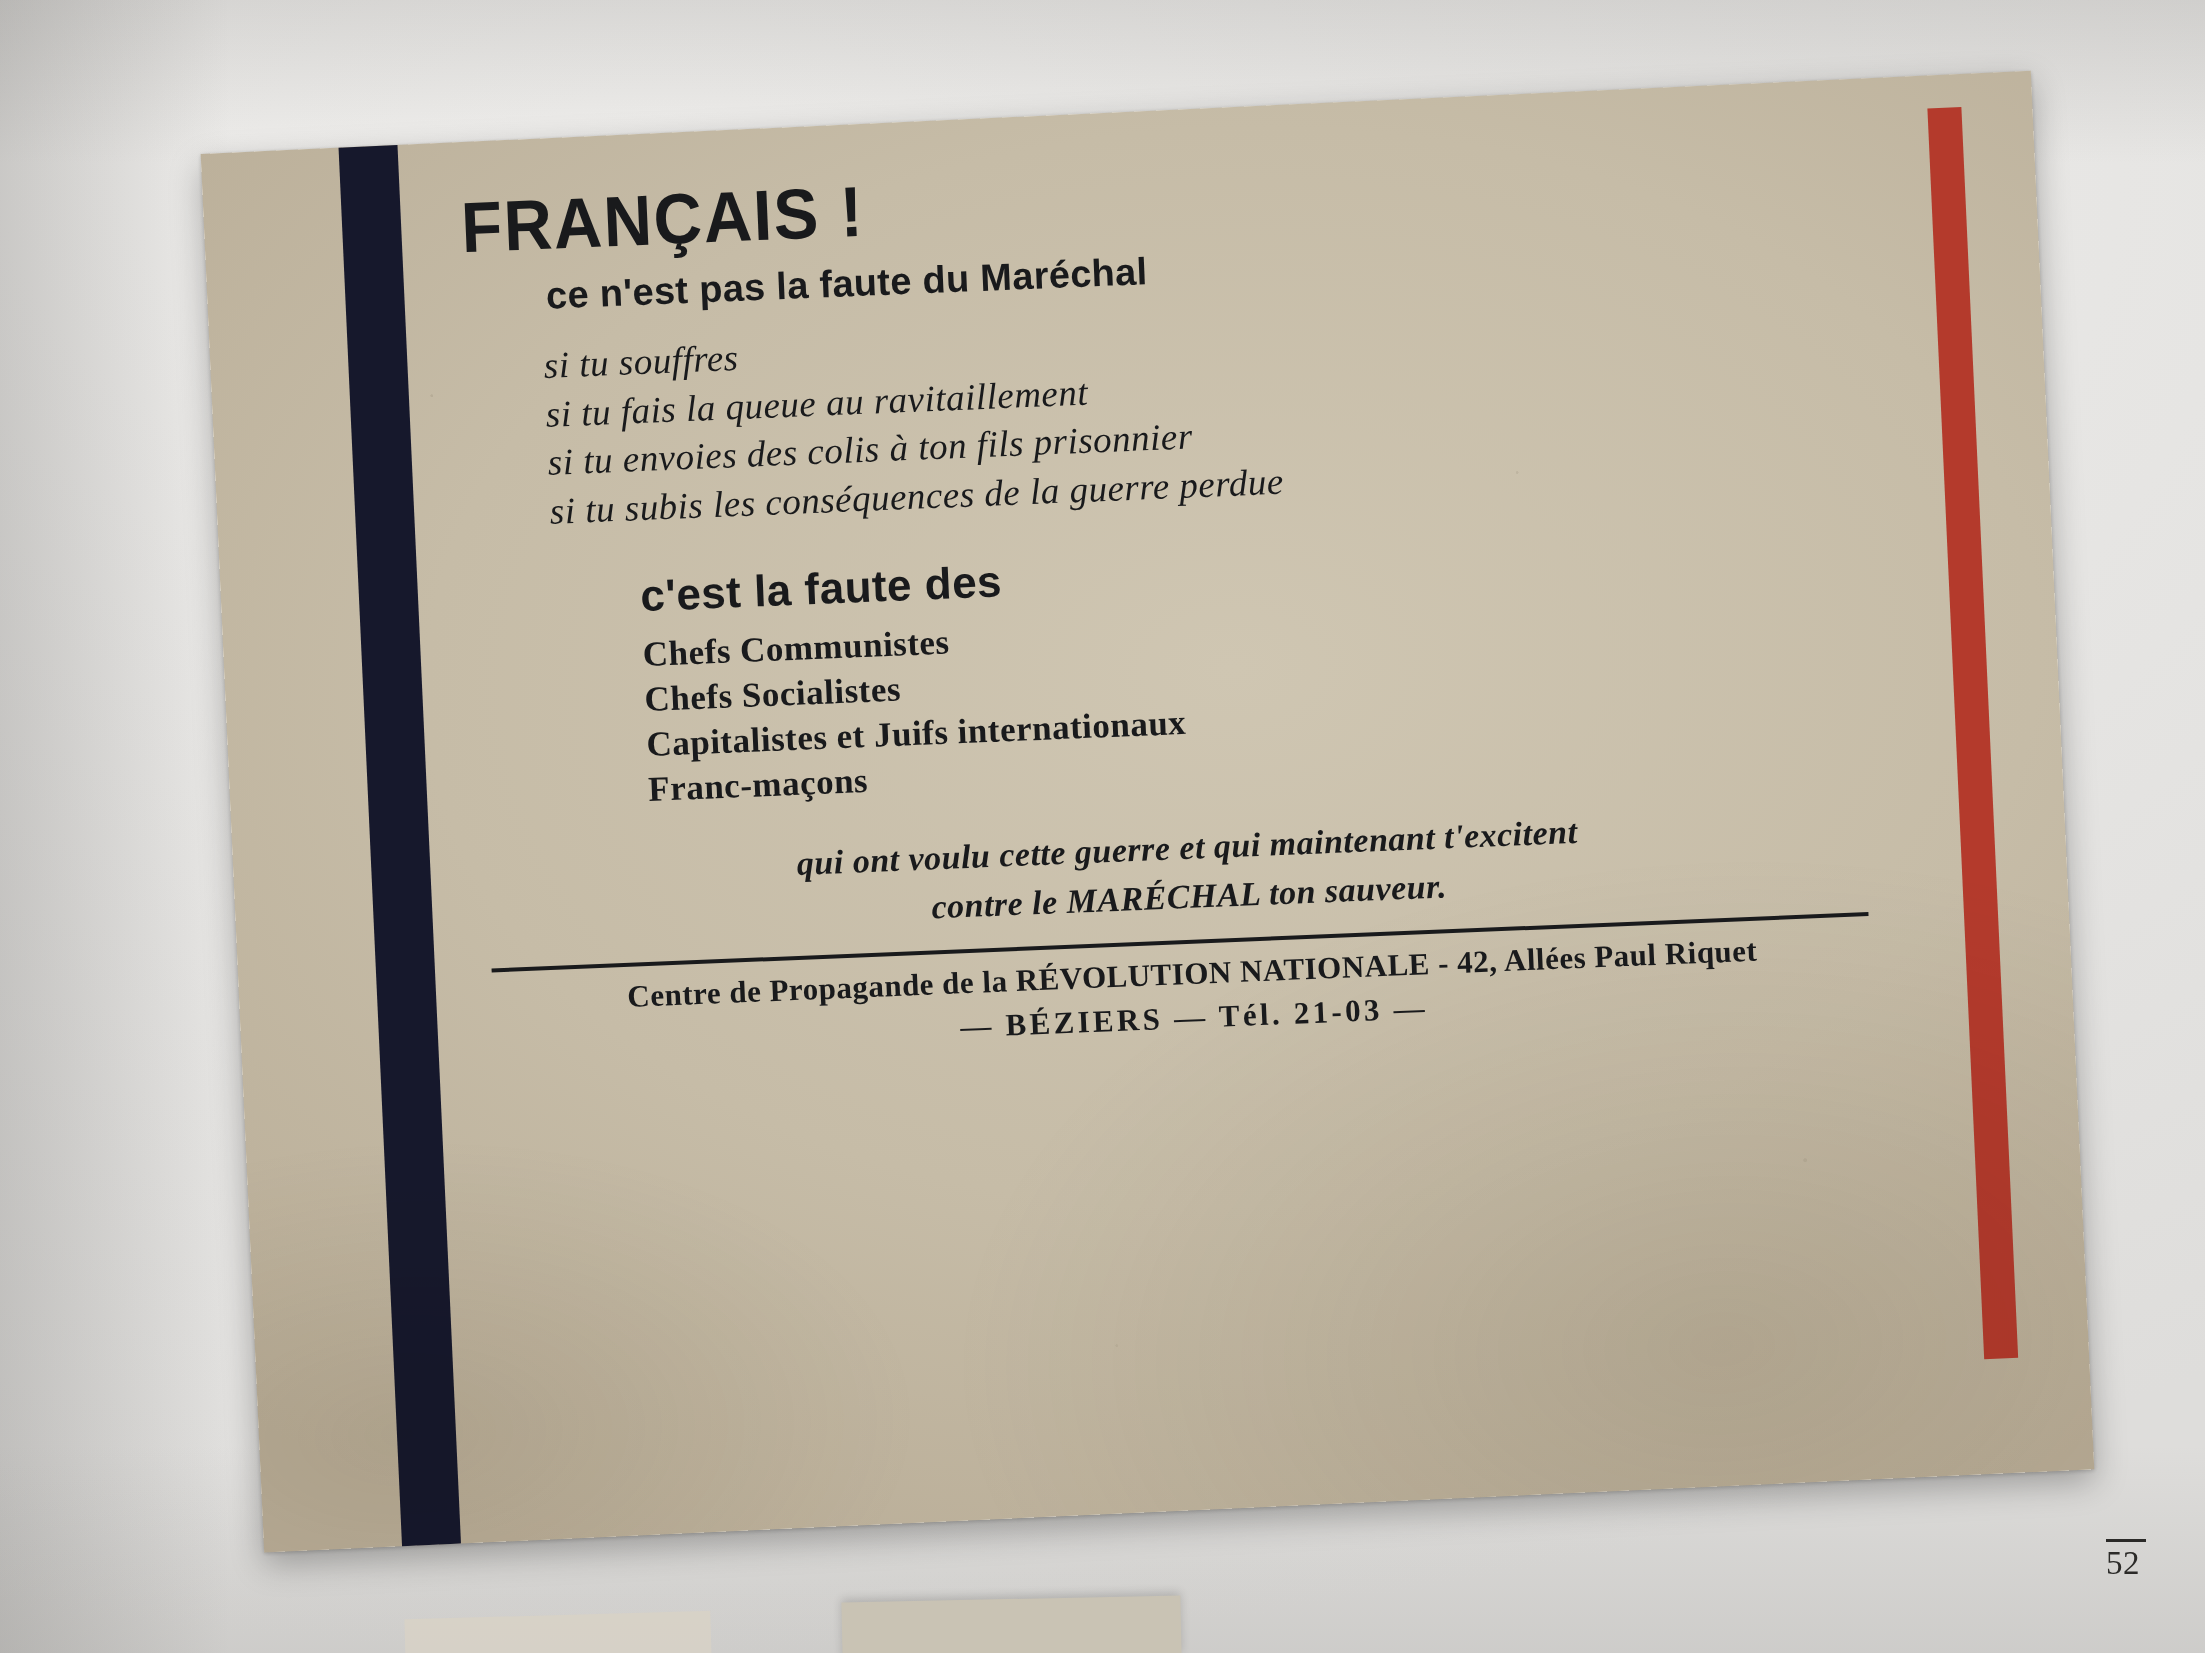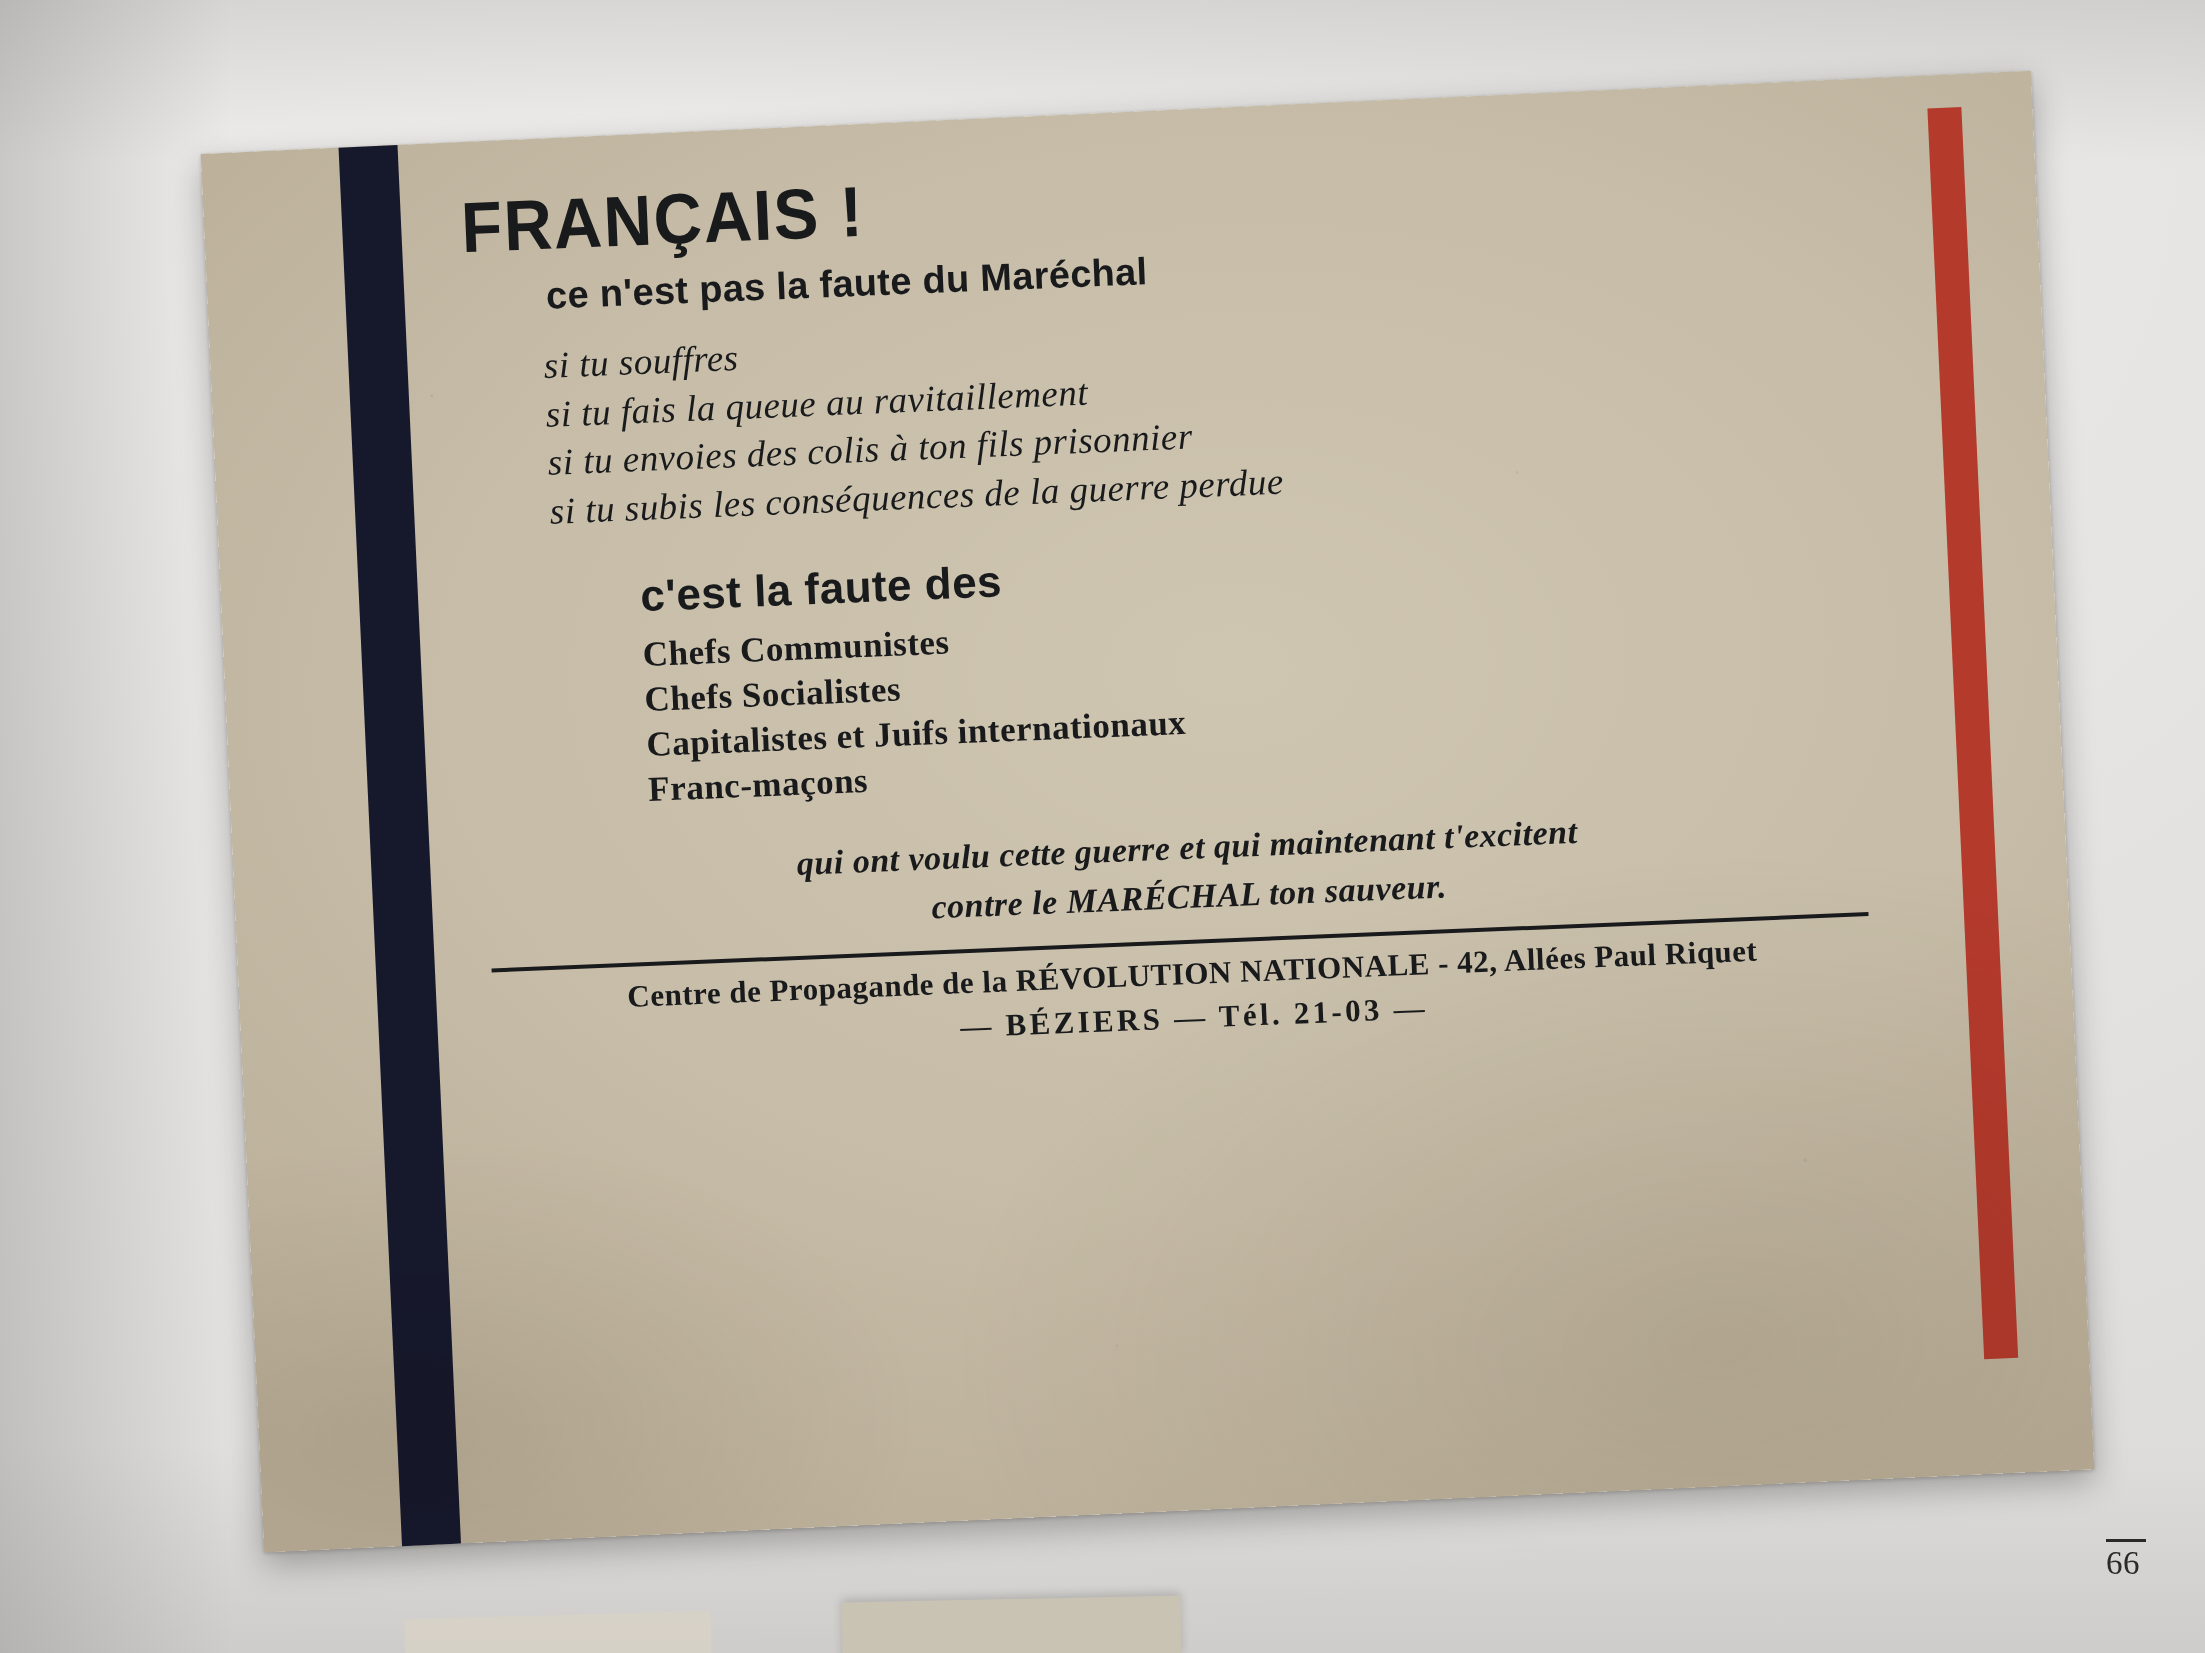--- a/index.html
+++ b/index.html
@@ -272,17 +272,17 @@
       <div class="imprint">
         <span class="line1">Centre de Propagande de la RÉVOLUTION NATIONALE - 42, Allées Paul Riquet</span>
         <span class="line2">— BÉZIERS — Tél. 21-03 —</span>
       </div>
 
     </div>
   </div>
 
   <div class="folio">
     <span class="rule"></span>
-    <span>66</span>
+    <span>52</span>
   </div>
 
 </div>
 
 
 </body></html>

